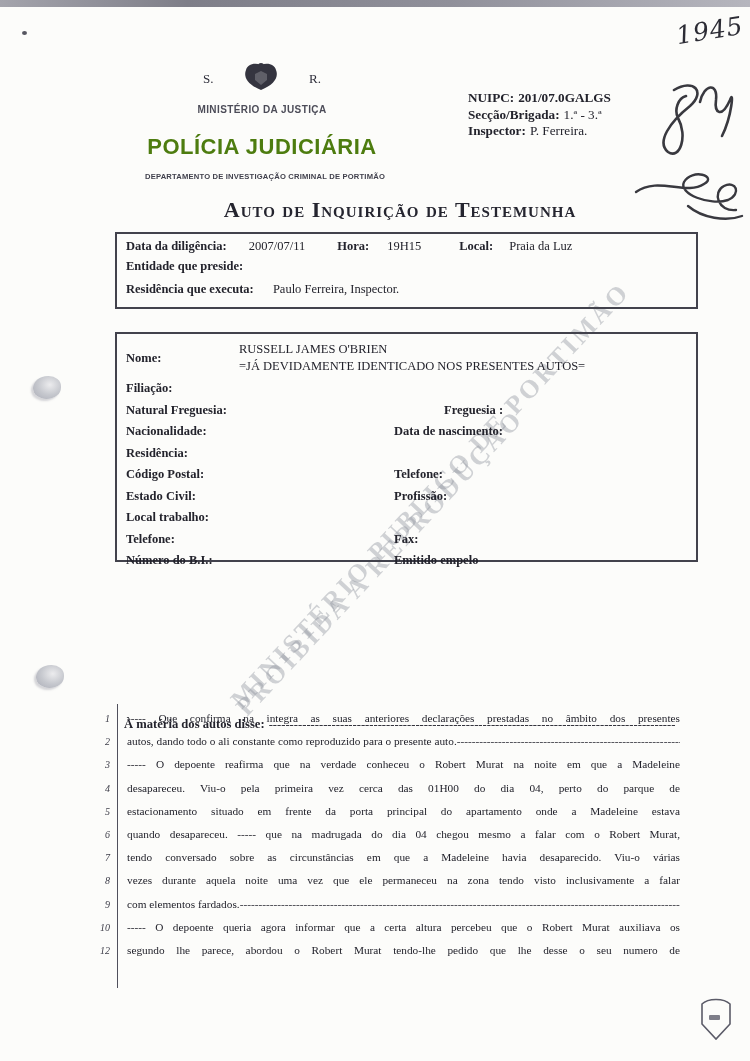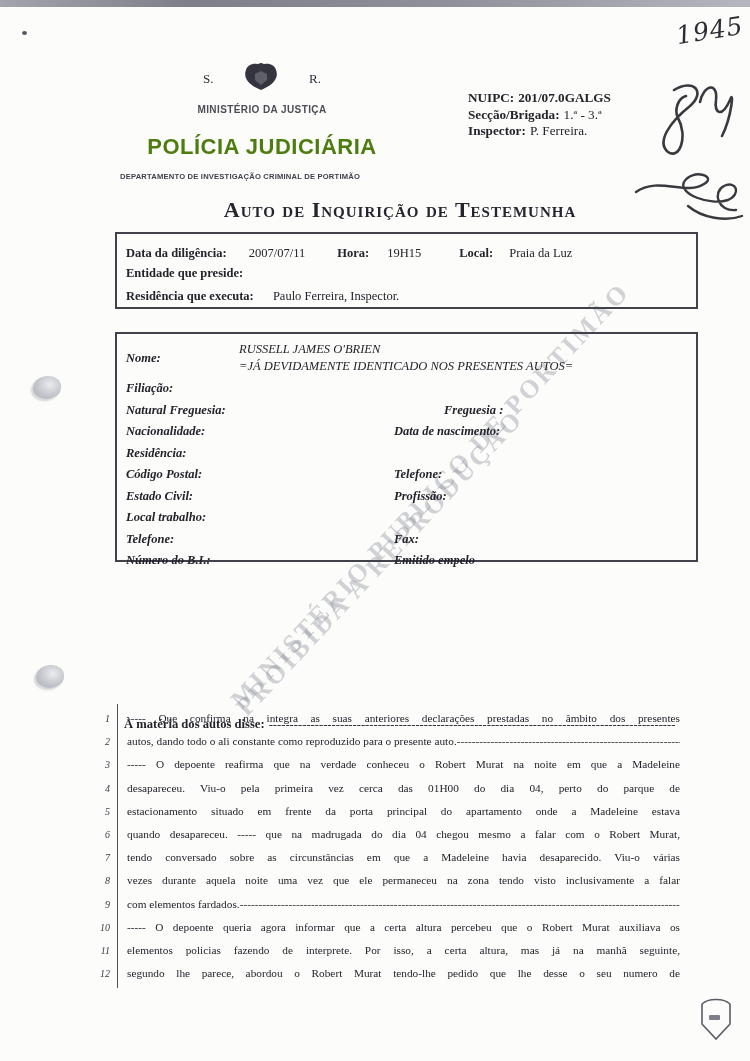--- a/index.html
+++ b/index.html
@@ -25,38 +25,38 @@
   .wm1{left:150px;top:492px;width:540px;font-size:26px;transform:rotate(-47deg);}
   .wm2{left:168px;top:548px;width:424px;font-size:26px;transform:rotate(-47deg);}
 
   
   .crest-row{position:absolute;left:203px;top:62px;width:118px;display:flex;align-items:center;
              justify-content:space-between;font-size:13px;color:#2e2e3a;z-index:2;}
   .ministry{position:absolute;left:142px;top:104px;width:240px;text-align:center;z-index:2;
             font-family:"Liberation Sans",sans-serif;font-size:10px;font-weight:bold;color:#4c4c58;letter-spacing:.4px;}
   .agency{position:absolute;left:112px;top:134px;width:300px;text-align:center;z-index:2;
           font-family:"Liberation Sans",sans-serif;font-size:22px;font-weight:600;color:#4d7c0f;letter-spacing:.5px;}
-  .department{position:absolute;left:120px;top:172px;width:290px;z-index:2;
+  .department{position:absolute;left:120px;top:172px;width:290px;text-align:center;z-index:2;
               font-family:"Liberation Sans",sans-serif;font-size:7.6px;font-weight:bold;color:#40404c;letter-spacing:.2px;}
   .case-block{position:absolute;left:468px;top:90px;font-size:13.2px;line-height:16.5px;z-index:2;}
   .case-block .lab{font-weight:bold;margin-right:4px;}
   .sig{position:absolute;z-index:2;}
   .doc-title{position:absolute;left:100px;top:197px;width:600px;text-align:center;z-index:2;
              font-weight:bold;font-size:22px;font-variant:small-caps;letter-spacing:1px;color:#25252f;}
 
   
   .fbox{position:absolute;left:115px;width:583px;border:2px solid #42424c;z-index:2;background:transparent;
         font-size:12.5px;box-sizing:border-box;}
-  .box1{top:232px;height:77px;padding:12px 9px;}
+  .box1{top:232px;height:77px;padding:5px 9px;}
   .box1 .r1{display:flex;align-items:baseline;}
   .box1 .r2{margin-top:5px;}
   .box1 .r3{margin-top:8px;}
   .ml16{margin-left:16px;} .ml18{margin-left:18px;} .ml22{margin-left:22px;} .ml32{margin-left:32px;} .ml38{margin-left:38px;}
 
-  .box2{top:332px;height:230px;padding:7px 9px;font-weight:bold;font-style:italic;}
+  .box2{top:332px;height:230px;padding:7px 9px;font-weight:bold;}
   .nrow{display:flex;height:37px;}
   .nlabel{width:113px;padding-top:10px;}
   .nvals{font-weight:normal;line-height:17px;}
   .box2 .row{position:relative;height:21.5px;line-height:21.5px;}
   .box2 .rcol{position:absolute;left:268px;top:0;}
   .box2 .rcol.indent{left:318px;}
   .box2 .pelo{}
 
   .box3{top:585px;height:72px;padding:5px 10px;font-size:11.7px;line-height:28px;font-weight:normal;}
 
@@ -250,24 +250,20 @@
       <div class="ltxt flex">
         <span class="t">com elementos fardados. </span>
         <span class="fillsp">------------------------------------------------------------------------------------------------------------------------------------------------------------------------</span>
       </div>
     </div>
     <div class="srow">
       <span class="lnum">10</span>
       <div class="ltxt">----- O depoente queria agora informar que a certa altura percebeu que o Robert Murat auxiliava os</div>
     </div>
     <div class="srow">
-      <span class="lnum">11</span>
-      <div class="ltxt">elementos policias fazendo de interprete. Por isso, a certa altura, mas já na manhã seguinte,</div>
-    </div>
-    <div class="srow">
       <span class="lnum">12</span>
       <div class="ltxt">segundo lhe parece, abordou o Robert Murat tendo-lhe pedido que lhe desse o seu numero de</div>
     </div>
   </div>
 
   <div class="stamp">
     <svg width="40" height="48" viewBox="0 0 40 48">
       <path d="M6,9 C12,3 28,3 34,9 L34,29 L20,44 L6,29 Z" fill="none" stroke="#5b5b68" stroke-width="1.6"></path>
       <rect x="13" y="20" width="11" height="5" rx="1" fill="#676774" opacity="0.85"></rect>
     </svg>

